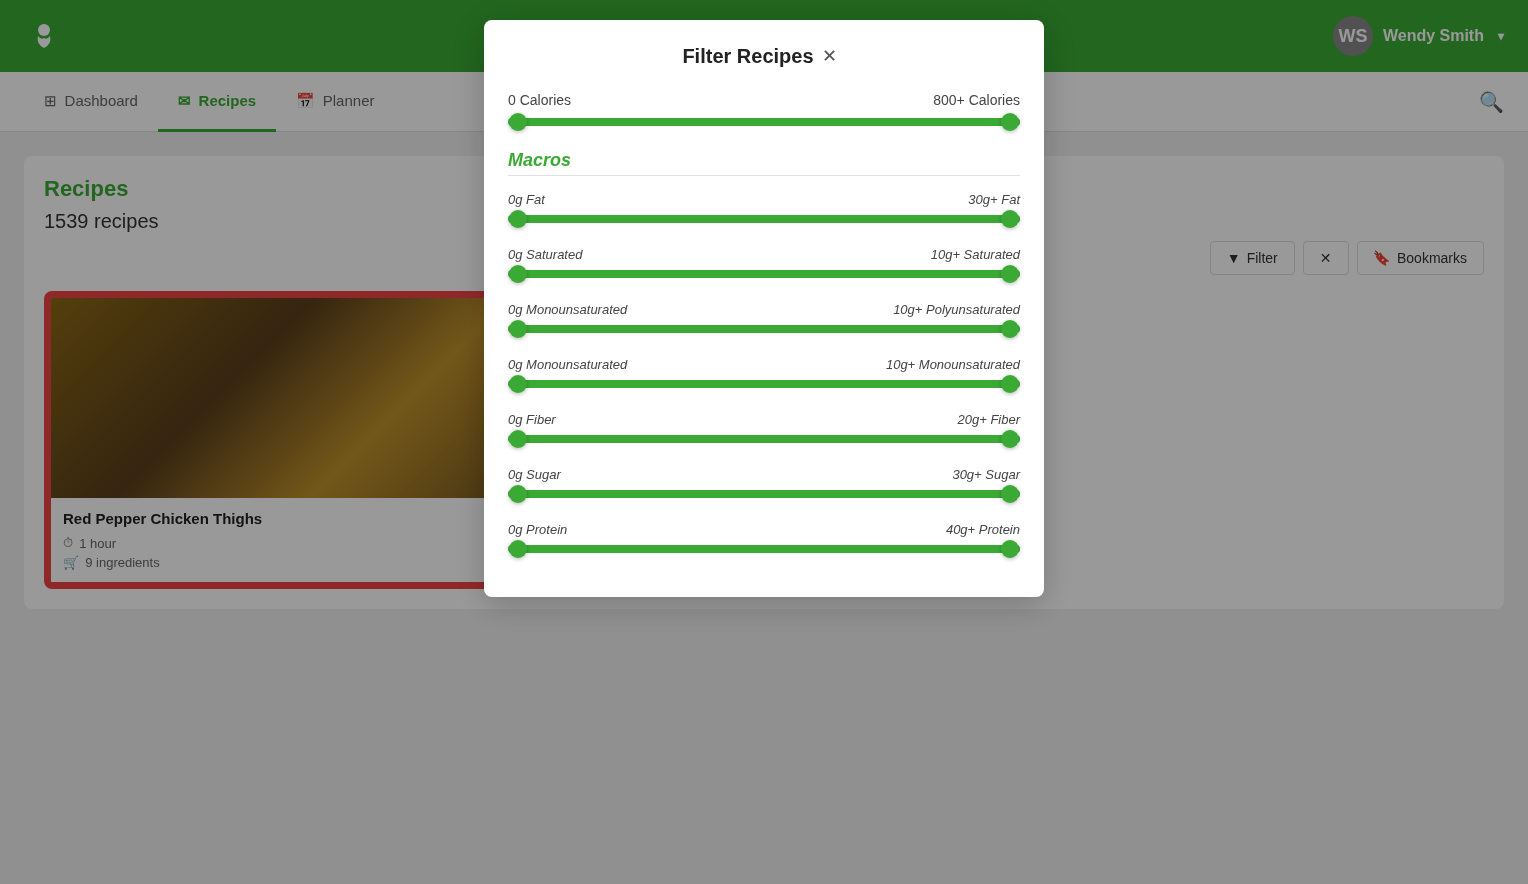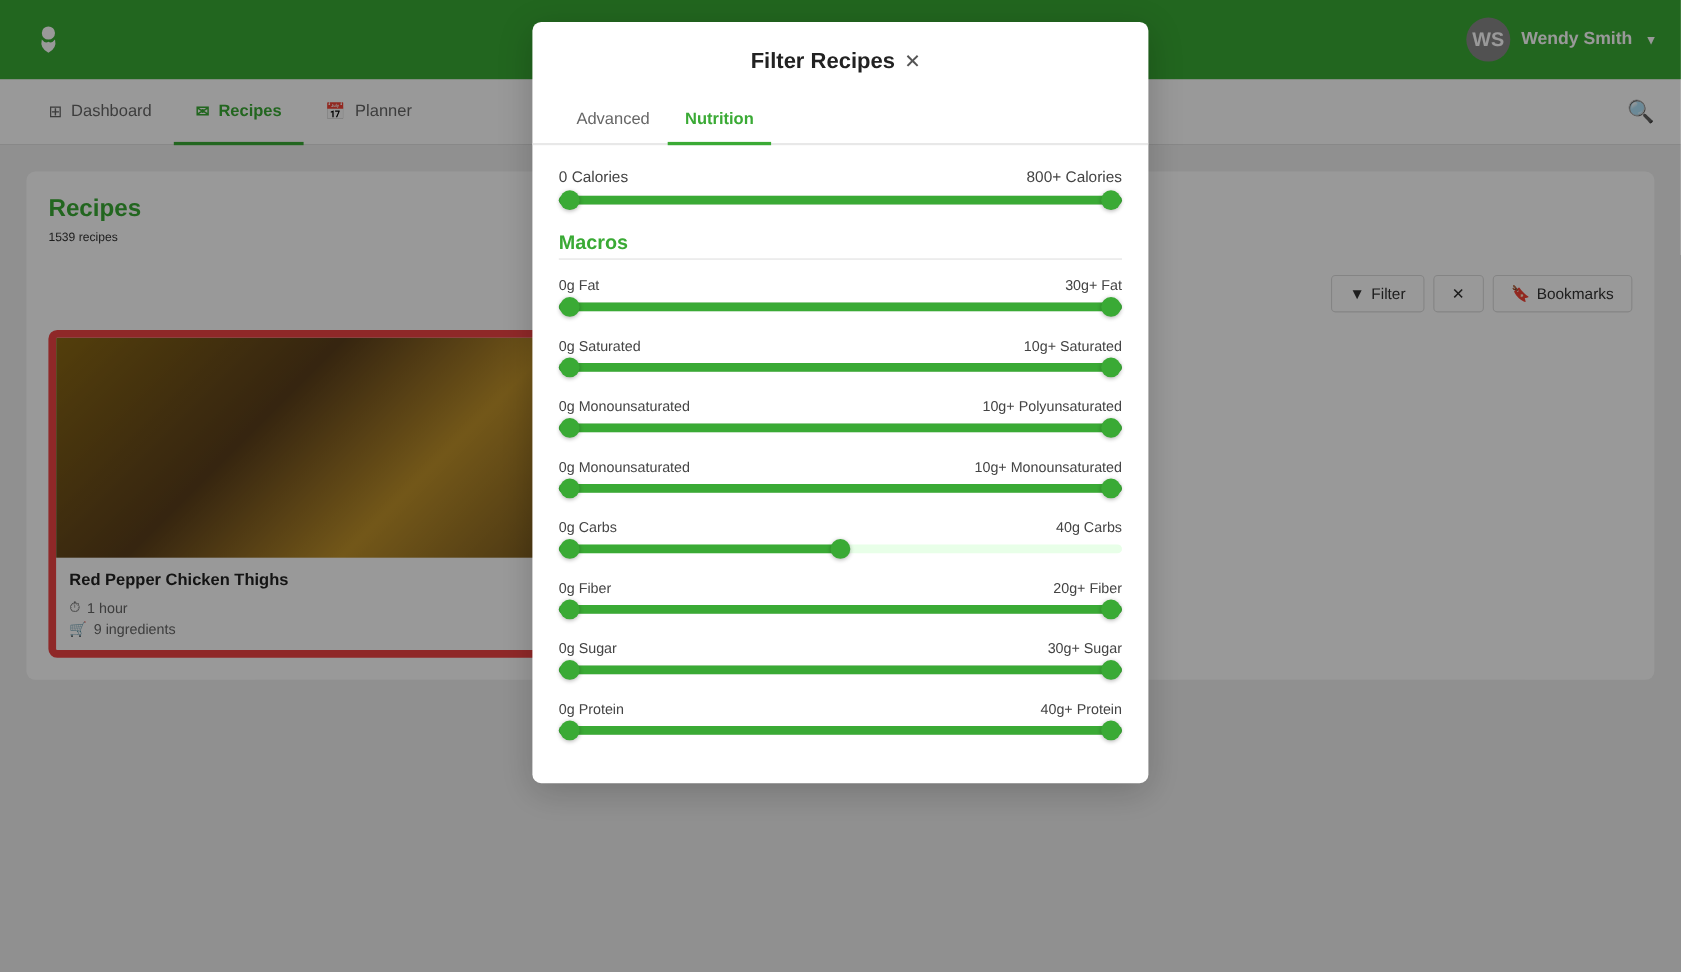--- a/index.html
+++ b/index.html
@@ -62,21 +62,21 @@
     
     .main-content {
       margin-top: 132px;
       padding: 24px;
       min-height: calc(100vh - 132px);
       background: #f0f0f0;
     }
 
     .recipes-section { background: white; border-radius: 8px; padding: 20px; }
     .recipes-title { color: #3aaa35; font-size: 22px; font-weight: 600; margin-bottom: 8px; }
-    .recipes-count { font-size: 11px; color: #333; font-weight: 500; margin-bottom: 28px; }
+    .recipes-count { font-size: 20px; color: #333; font-weight: 500; margin-bottom: 8px; }
 
     .recipes-grid { display: grid; grid-template-columns: repeat(3, 1fr); gap: 16px; }
     .recipe-card { border-radius: 8px; overflow: hidden; background: white; border: 7px solid #ef4444; }
     .recipe-img {
       width: 100%; height: 200px; background: #ccc;
       display: flex; align-items: center; justify-content: center;
       overflow: hidden;
     }
     .recipe-img-chicken { background: linear-gradient(135deg, #8B6914 0%, #5a3e1b 40%, #c0922a 70%, #7a5a20 100%); }
     .recipe-img-tea { background: linear-gradient(135deg, #7a8c5a 0%, #a0a060 40%, #c8c8a0 70%, #d0cfa0 100%); }
@@ -154,21 +154,21 @@
     .range-fill {
       position: absolute; top: 0; left: 0; height: 100%;
       border-radius: 4px; background: #3aaa35;
     }
     .range-thumb {
       position: absolute; top: 50%; transform: translate(-50%, -50%);
       width: 18px; height: 18px; border-radius: 50%; background: #3aaa35;
       box-shadow: 0 1px 4px rgba(0,0,0,0.3); cursor: pointer;
     }
 
-    .macros-section { margin-top: 8px; }
+    .macros-section { margin-top: 8px; font-style: italic; }
     .macros-title {
       font-size: 18px; font-weight: 600; color: #3aaa35; margin-bottom: 4px;
     }
     .macros-divider { border: none; border-top: 1px solid #e0e0e0; margin-bottom: 16px; }
 
     .macro-row { margin-bottom: 20px; }
     .macro-labels {
       display: flex; justify-content: space-between;
       font-size: 13px; color: #444; margin-bottom: 8px;
     }
@@ -267,28 +267,20 @@
   </div>
 </div>
 
 <div class="overlay">
   <div class="modal">
     <div class="modal-header">
       <span class="modal-title">Filter Recipes</span>
       <button class="modal-close">✕</button>
     </div>
 
-    <div class="modal-tabs">
-      <div class="modal-tab">
-        <span>Advanced</span>
-      </div>
-      <div class="modal-tab active">
-        <span>Nutrition</span>
-      </div>
-    </div>
 
     <div class="modal-body">
 
       <div class="calorie-range">
         <span>0 Calories</span>
         <span>800+ Calories</span>
       </div>
       <div class="range-track">
         <div class="range-fill full-fill"></div>
         <div class="range-thumb" style="left: 2%;"></div>
@@ -340,31 +332,20 @@
             <span>0g Monounsaturated</span>
             <span>10g+ Monounsaturated</span>
           </div>
           <div class="range-track">
             <div class="range-fill full-fill"></div>
             <div class="range-thumb" style="left:2%;"></div>
             <div class="range-thumb" style="left:98%;"></div>
           </div>
         </div>
 
-        <div class="macro-row">
-          <div class="macro-labels">
-            <span>0g Carbs</span>
-            <span>40g Carbs</span>
-          </div>
-          <div class="range-track" style="background: #e8ffe8;">
-            <div class="range-fill carbs-fill"></div>
-            <div class="range-thumb" style="left:2%;"></div>
-            <div class="range-thumb" style="left:50%;"></div>
-          </div>
-        </div>
 
         <div class="macro-row">
           <div class="macro-labels">
             <span>0g Fiber</span>
             <span>20g+ Fiber</span>
           </div>
           <div class="range-track">
             <div class="range-fill full-fill"></div>
             <div class="range-thumb" style="left:2%;"></div>
             <div class="range-thumb" style="left:98%;"></div>

